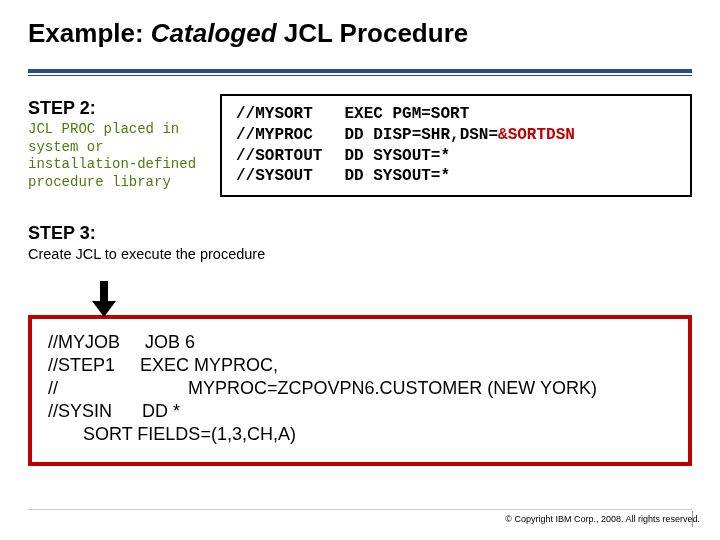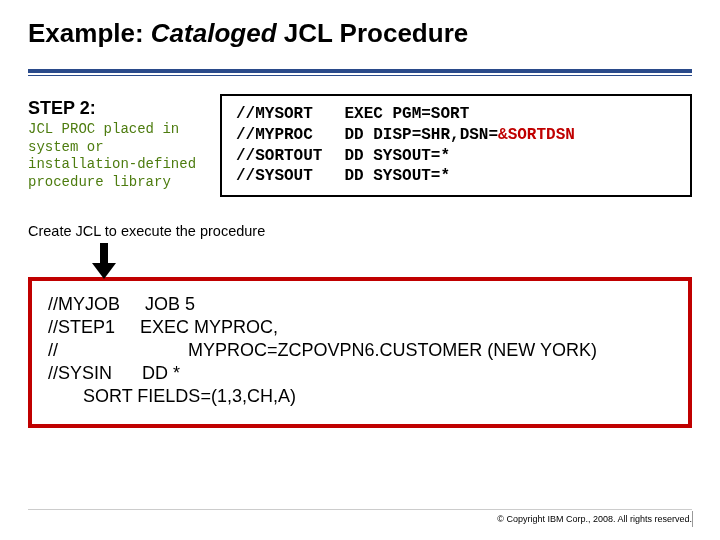--- a/index.html
+++ b/index.html
@@ -47,39 +47,39 @@
   }
   .code-box1 table { border-collapse: collapse; }
   .code-box1 td { padding: 0 22px 0 0; white-space: nowrap; vertical-align: top; }
   .accent { color: #c00000; }
 
   .step3-block { margin-bottom: 2px; }
   .step3-sub {
     font-family: "Comic Sans MS", cursive, sans-serif;
     font-size: 14.5px;
     color: #000;
-    margin-bottom: 4px;
+    margin-bottom: 19px;
   }
   .arrow-wrap { padding-left: 62px; height: 36px; }
   .arrow-wrap svg { display: block; }
 
   .code-box2 {
     border: 4px solid #c00000;
     padding: 12px 16px 16px 16px;
     font-family: Arial, Helvetica, sans-serif;
     font-size: 18px;
     line-height: 1.28;
     color: #000;
     margin-top: -2px;
   }
   .code-box2 .row { white-space: pre; }
   .copyright {
     position: absolute;
     bottom: 16px;
-    right: 28px;
+    right: 20px;
     font-size: 9px;
     color: #000;
   }
   .corner-tick {
     position: absolute;
     bottom: 13px;
     right: 22px;
     width: 6px;
     height: 16px;
     border-left: 1px solid #999;
@@ -125,32 +125,33 @@
       <tr>
         <td>//SYSOUT</td>
         <td><span>DD SYSOUT=*</span><span class="accent"></span></td>
       </tr>
     </tbody>
       </table>
   </div>
 </div>
 
 <div class="step3-block">
+  <div class="step-head">STEP 3:</div>
   <div class="step3-sub">Create JCL to execute the procedure</div>
 </div>
 
 <div class="arrow-wrap">
   <svg width="28" height="36" viewBox="0 0 28 36">
     <rect x="10" y="0" width="8" height="22" fill="#000"></rect>
     <polygon points="2,20 26,20 14,36" fill="#000"></polygon>
   </svg>
 </div>
 
 <div class="code-box2">
-  <div class="row">//MYJOB     JOB 5</div>
+  <div class="row">//MYJOB     JOB 6</div>
   <div class="row">//STEP1     EXEC MYPROC,</div>
   <div class="row">//                          MYPROC=ZCPOVPN6.CUSTOMER (NEW YORK)</div>
   <div class="row">//SYSIN      DD *</div>
   <div class="row">       SORT FIELDS=(1,3,CH,A)</div>
 </div>
 
 <div class="footer-line"></div>
 <div class="copyright">© Copyright IBM Corp., 2008. All rights reserved.</div>
 <div class="corner-tick"></div>
 

